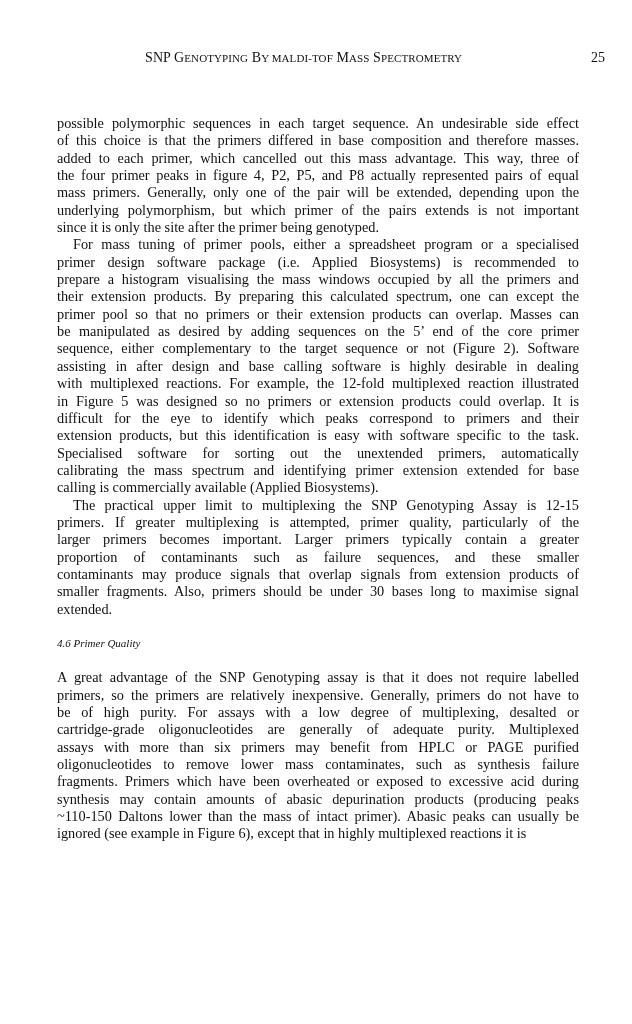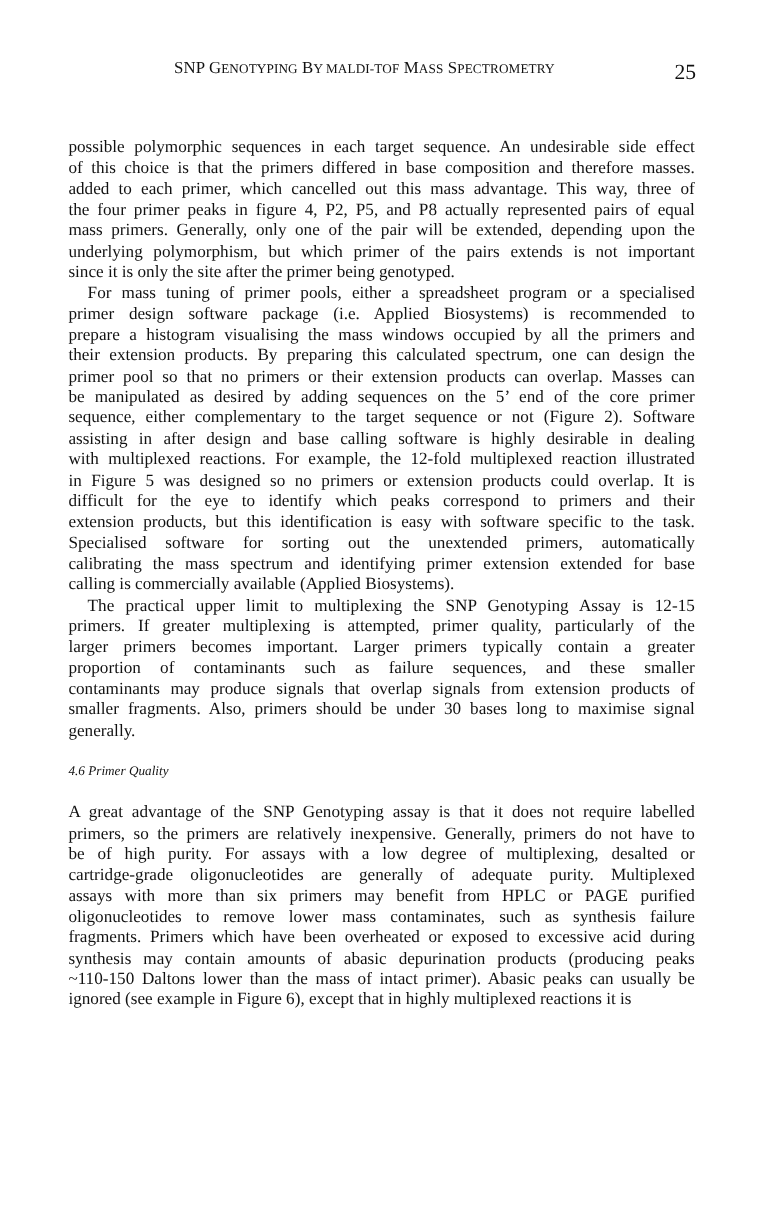--- a/index.html
+++ b/index.html
@@ -1,21 +1,21 @@
 <!DOCTYPE html>
 <html><head>
 <meta charset="utf-8">
 <style>
   html, body { margin: 0; padding: 0; background: #ffffff; }
   body { width: 632px; height: 1024px; position: relative; overflow: hidden;
          font-family: "Liberation Serif", "DejaVu Serif", serif; color: #111; }
   .header { position: absolute; top: 50px; left: 0; width: 632px; height: 20px; }
   .running-title { position: absolute; left: 145px; top: 0; font-size: 14px; letter-spacing: 0.1px; white-space: nowrap; }
   .running-title .sc { font-size: 11px; }
-  .page-number { position: absolute; left: 562px; top: 0; font-size: 18px; }
+  .page-number { position: absolute; left: 591px; top: 0; font-size: 14px; }
   .body { position: absolute; left: 57px; top: 115px; width: 522px; }
   .line { display: block; font-size: 14.3px; line-height: 17.35px; height: 17.35px; white-space: nowrap; text-align: justify; text-align-last: justify; }
   .line.last { text-align-last: left; }
   .line.indent { padding-left: 16px; }
   .gap { height: 17px; }
   .heading { font-style: italic; font-size: 11px; line-height: 17.35px; height: 17.35px; }
 </style>
 </head>
 <body>
 
@@ -34,41 +34,41 @@
         <span class="line">added to each primer, which cancelled out this mass advantage. This way, three of</span>
         <span class="line">the four primer peaks in figure 4, P2, P5, and P8 actually represented pairs of equal</span>
         <span class="line">mass primers. Generally, only one of the pair will be extended, depending upon the</span>
         <span class="line">underlying polymorphism, but which primer of the pairs extends is not important</span>
         <span class="line last">since it is only the site after the primer being genotyped.</span>
       </div>
       <div>
         <span class="line indent">For mass tuning of primer pools, either a spreadsheet program or a specialised</span>
         <span class="line">primer design software package (i.e. Applied Biosystems) is recommended to</span>
         <span class="line">prepare a histogram visualising the mass windows occupied by all the primers and</span>
-        <span class="line">their extension products. By preparing this calculated spectrum, one can design the</span>
+        <span class="line">their extension products. By preparing this calculated spectrum, one can except the</span>
         <span class="line">primer pool so that no primers or their extension products can overlap. Masses can</span>
         <span class="line">be manipulated as desired by adding sequences on the 5’ end of the core primer</span>
         <span class="line">sequence, either complementary to the target sequence or not (Figure 2). Software</span>
         <span class="line">assisting in after design and base calling software is highly desirable in dealing</span>
         <span class="line">with multiplexed reactions. For example, the 12-fold multiplexed reaction illustrated</span>
         <span class="line">in Figure 5 was designed so no primers or extension products could overlap. It is</span>
         <span class="line">difficult for the eye to identify which peaks correspond to primers and their</span>
         <span class="line">extension products, but this identification is easy with software specific to the task.</span>
         <span class="line">Specialised software for sorting out the unextended primers, automatically</span>
         <span class="line">calibrating the mass spectrum and identifying primer extension extended for base</span>
         <span class="line last">calling is commercially available (Applied Biosystems).</span>
       </div>
       <div>
         <span class="line indent">The practical upper limit to multiplexing the SNP Genotyping Assay is 12-15</span>
         <span class="line">primers. If greater multiplexing is attempted, primer quality, particularly of the</span>
         <span class="line">larger primers becomes important. Larger primers typically contain a greater</span>
         <span class="line">proportion of contaminants such as failure sequences, and these smaller</span>
         <span class="line">contaminants may produce signals that overlap signals from extension products of</span>
         <span class="line">smaller fragments. Also, primers should be under 30 bases long to maximise signal</span>
-        <span class="line last">generally.</span>
+        <span class="line last">extended.</span>
       </div>
     </div>
   <div class="gap"></div>
   <div class="heading">4.6 Primer Quality</div>
   <div class="gap"></div>
   <div id="section-para">
       <span class="line">A great advantage of the SNP Genotyping assay is that it does not require labelled</span>
       <span class="line">primers, so the primers are relatively inexpensive. Generally, primers do not have to</span>
       <span class="line">be of high purity. For assays with a low degree of multiplexing, desalted or</span>
       <span class="line">cartridge-grade oligonucleotides are generally of adequate purity. Multiplexed</span>

